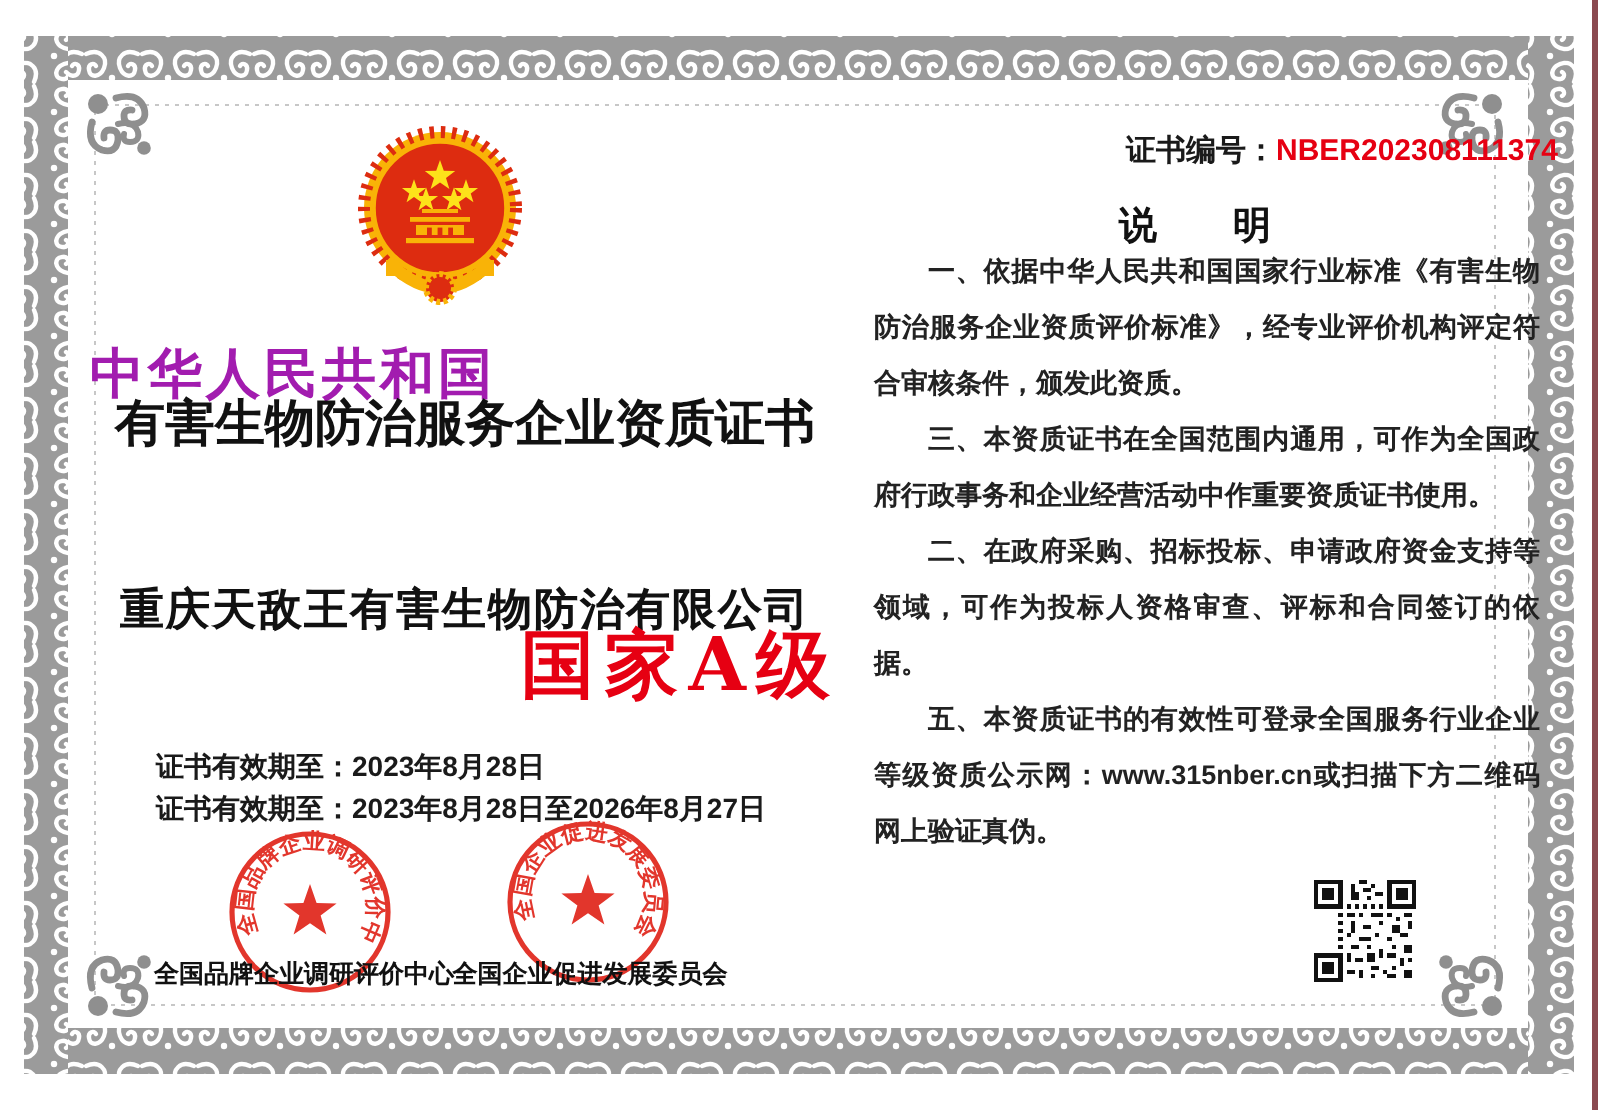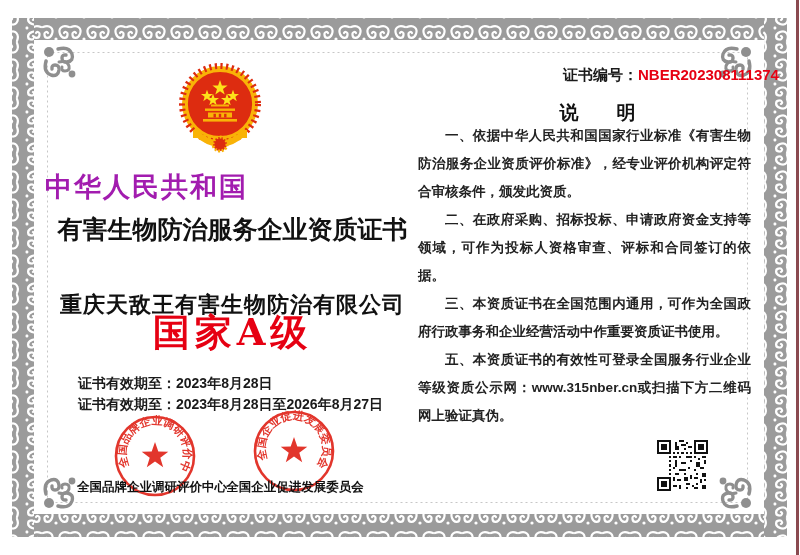--- a/index.html
+++ b/index.html
@@ -7,38 +7,38 @@
     position:relative;width:800px;height:555px;background:#ffffff;
     font-family:"Liberation Sans","DejaVu Sans",sans-serif;overflow:hidden;
   }
   .frame-svg{position:absolute;left:0;top:0;z-index:0;}
   .content{position:absolute;left:0;top:0;width:800px;height:555px;z-index:2;}
 
   
   .cert-left{position:absolute;left:45px;top:0;width:375px;height:555px;}
   .country{position:absolute;left:0;top:169px;width:375px;
     font-size:27px;font-weight:bold;color:#a21caf;letter-spacing:2px;}
-  .cert-title{position:absolute;left:0;top:213px;width:375px;text-align:center;
+  .cert-title{position:absolute;left:0;top:195px;width:375px;text-align:center;
     font-size:25px;font-weight:bold;color:#111;}
   .hereby{position:absolute;left:0;top:243px;width:375px;text-align:center;
     font-size:15px;font-weight:600;color:#222;letter-spacing:5px;}
   .company{position:absolute;left:0;top:274px;width:375px;text-align:center;
     font-size:22px;font-weight:bold;color:#111;letter-spacing:1px;margin-top:16px;}
-  .grade{position:absolute;left:0;top:308px;width:375px;text-align:center;
+  .grade{position:absolute;left:0;top:308px;width:375px;text-align:right;
     font-family:"DejaVu Serif","Liberation Serif",serif;
     font-size:37px;font-weight:bold;color:#e60012;letter-spacing:5px;}
   .date-line{position:absolute;left:33px;width:340px;font-size:14px;font-weight:bold;color:#1a1a1a;}
   .date1{top:375px;} .date2{top:396px;}
 
   
   .certno{position:absolute;left:563px;top:66px;font-size:15px;font-weight:bold;color:#1a1a1a;white-space:nowrap;}
   .certno .num{color:#e60012;}
   .notes-heading{position:absolute;left:431px;top:100px;width:333px;text-align:center;
     font-size:19px;font-weight:bold;color:#111;}
-  .notes-body{position:absolute;left:418px;top:122px;width:333px;
+  .notes-body{position:absolute;left:437px;top:122px;width:333px;
     font-size:13.5px;font-weight:bold;color:#222;line-height:28px;text-align:justify;}
   .notes-body p{margin:0;text-indent:2em;}
 
   
   .seals-svg{position:absolute;left:90px;top:405px;z-index:3;}
   .seal-label{position:absolute;z-index:4;font-size:12.5px;font-weight:bold;color:#111;
     text-align:center;white-space:nowrap;}
   .seal-label-1{left:67px;top:479px;width:170px;}
   .seal-label-2{left:210px;top:479px;width:170px;}
 
@@ -144,22 +144,22 @@
       </div>
     </div>
 
     <div class="certno">
       <span>证书编号：</span><span class="num">NBER202308111374</span>
     </div>
 
     <div class="notes-heading">说　　明</div>
     <div class="notes-body">
       <p>一、依据中华人民共和国国家行业标准《有害生物防治服务企业资质评价标准》，经专业评价机构评定符合审核条件，颁发此资质。</p>
+      <p>三、本资质证书在全国范围内通用，可作为全国政府行政事务和企业经营活动中作重要资质证书使用。</p>
       <p>二、在政府采购、招标投标、申请政府资金支持等领域，可作为投标人资格审查、评标和合同签订的依据。</p>
-      <p>三、本资质证书在全国范围内通用，可作为全国政府行政事务和企业经营活动中作重要资质证书使用。</p>
       <p>五、本资质证书的有效性可登录全国服务行业企业等级资质公示网：www.315nber.cn或扫描下方二维码网上验证真伪。</p>
     </div>
 
     <svg class="qr" width="51" height="51" viewBox="0 0 25 25" shape-rendering="crispEdges" aria-hidden="true">
       <rect width="25" height="25" fill="#ffffff"></rect>
       <g fill="#111111">
         <rect x="0" y="0" width="7" height="7"></rect>
           <rect x="18" y="0" width="7" height="7"></rect>
           <rect x="0" y="18" width="7" height="7"></rect>
         <rect x="9" y="1" width="1" height="2"></rect>

